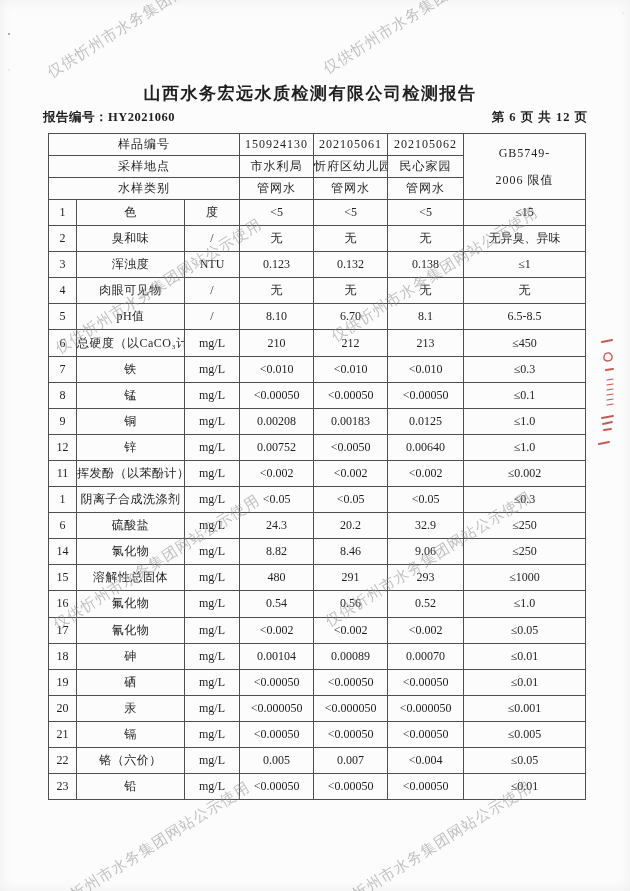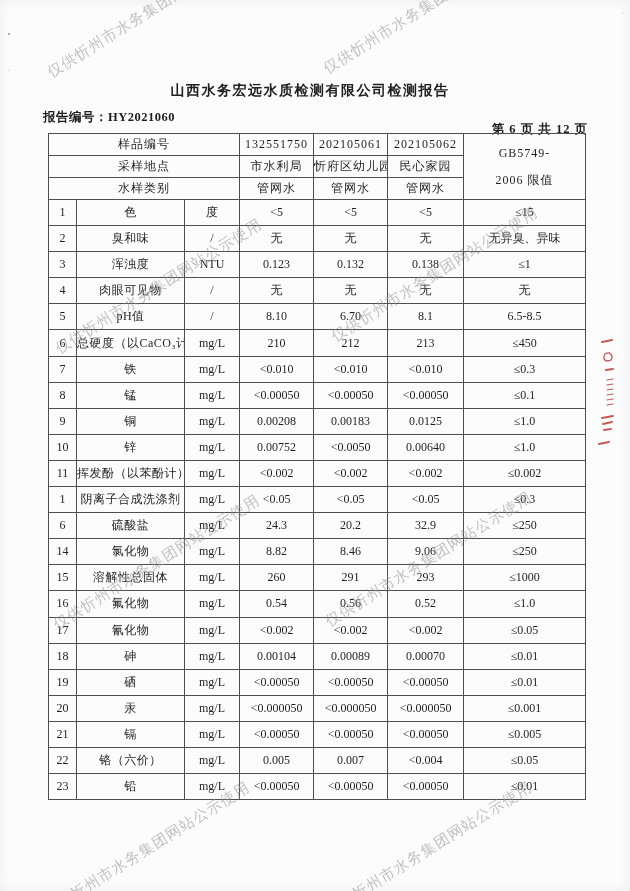--- a/index.html
+++ b/index.html
@@ -4,26 +4,26 @@
 <style>
   html,body{margin:0;padding:0;background:#e8e8e8;}
   .page{
     position:relative;width:630px;height:891px;margin:0 auto;
     background:#fcfcfc;overflow:hidden;color:#1f1f1f;
     font-family:"Liberation Serif","DejaVu Serif",serif;
     box-shadow:inset 0 0 14px rgba(0,0,0,0.06);
   }
   .title{
     position:absolute;top:82px;left:0;width:620px;text-align:center;
-    font-size:14px;font-weight:bold;letter-spacing:1.5px;
+    font-size:17px;font-weight:bold;letter-spacing:1.5px;
     font-family:"Liberation Sans","DejaVu Sans",sans-serif;
   }
   .meta{position:absolute;top:109px;left:43px;width:545px;font-size:12.5px;font-weight:bold;}
   .meta .report-no{float:left;letter-spacing:0.5px;font-family:Liberation Serif, serif;}
-  .meta .page-info{float:right;letter-spacing:1px;margin-top:12px;}
+  .meta .page-info{float:right;letter-spacing:1px;}
   table.report{
     position:absolute;left:48px;top:133px;width:537px;
     border-collapse:collapse;table-layout:fixed;
   }
   table.report td{
     border:1px solid #4f4f4f;text-align:center;vertical-align:middle;
     font-size:12px;padding:0;overflow:hidden;white-space:nowrap;
   }
   thead td{height:21px;letter-spacing:1px;}
   tbody td{height:25.1px;}
@@ -58,21 +58,21 @@
         <col style="width:108px">
         <col style="width:55px">
       <col style="width:74px">
         <col style="width:74px">
         <col style="width:76px">
       <col style="width:122px">
     </colgroup>
     <thead>
       <tr>
         <td colspan="3">样品编号</td>
-        <td>132551750</td>
+        <td>150924130</td>
         <td>202105061</td>
         <td>202105062</td>
         <td rowspan="3" class="gb-limit">
           <span>GB5749-</span><br>
           <span>2006 限值</span>
         </td>
       </tr>
       <tr>
         <td colspan="3">采样地点</td>
         <td>市水利局</td>
@@ -162,21 +162,21 @@
         <tr>
           <td>9</td>
           <td class="cell-name">铜</td>
           <td class="cell-unit">mg/L</td>
           <td>0.00208</td>
           <td>0.00183</td>
           <td>0.0125</td>
           <td>≤1.0</td>
         </tr>
         <tr>
-          <td>10</td>
+          <td>12</td>
           <td class="cell-name">锌</td>
           <td class="cell-unit">mg/L</td>
           <td>0.00752</td>
           <td>&lt;0.0050</td>
           <td>0.00640</td>
           <td>≤1.0</td>
         </tr>
         <tr>
           <td>11</td>
           <td class="cell-name">挥发酚（以苯酚计）</td>
@@ -210,21 +210,21 @@
           <td class="cell-unit">mg/L</td>
           <td>8.82</td>
           <td>8.46</td>
           <td>9.06</td>
           <td>≤250</td>
         </tr>
         <tr>
           <td>15</td>
           <td class="cell-name">溶解性总固体</td>
           <td class="cell-unit">mg/L</td>
-          <td>260</td>
+          <td>480</td>
           <td>291</td>
           <td>293</td>
           <td>≤1000</td>
         </tr>
         <tr>
           <td>16</td>
           <td class="cell-name">氟化物</td>
           <td class="cell-unit">mg/L</td>
           <td>0.54</td>
           <td>0.56</td>

